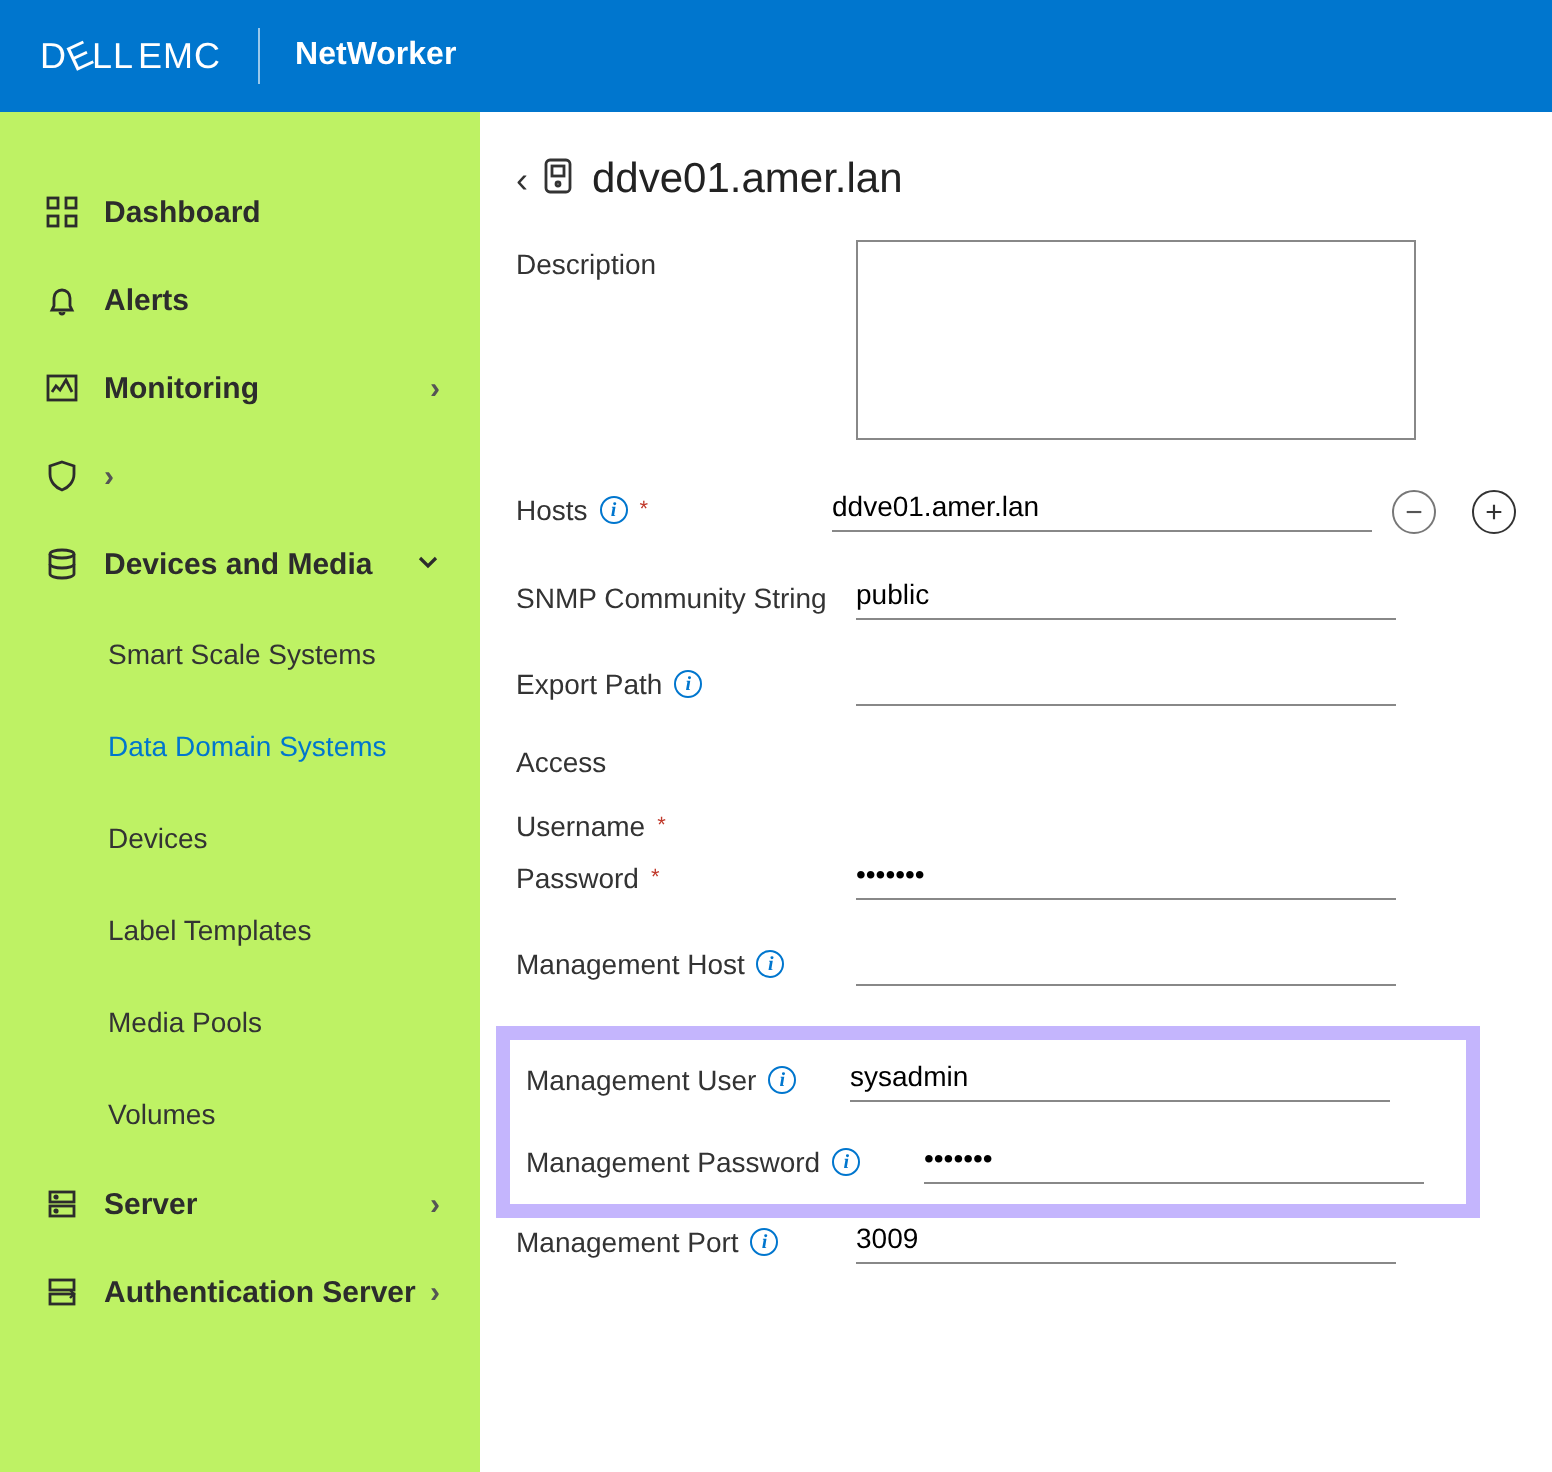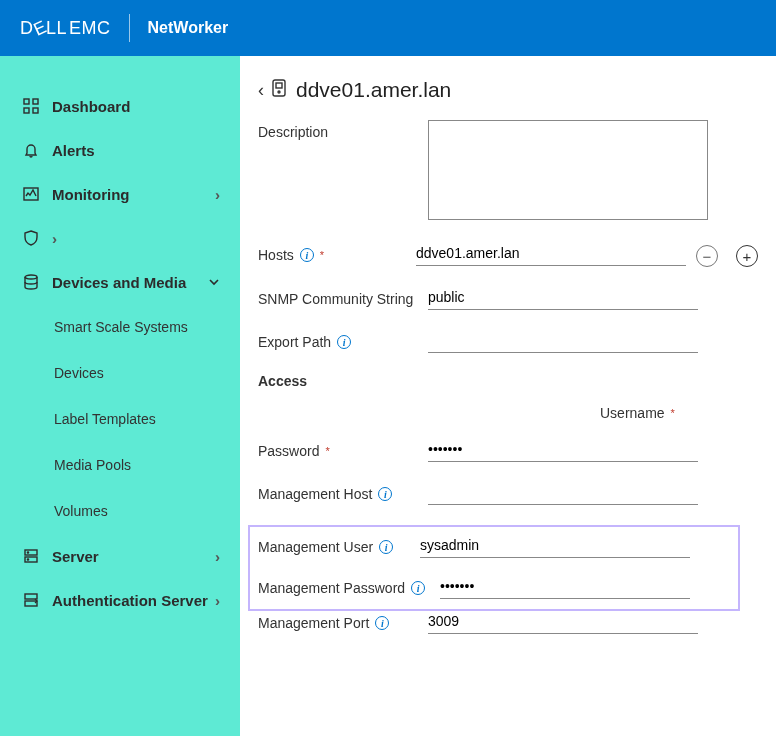--- a/index.html
+++ b/index.html
@@ -8,52 +8,52 @@
   
   .header { height: 56px; background: #0076ce; color: #fff; display: flex; align-items: center; padding: 0 20px; }
   .brand { font-size: 18px; font-weight: 400; letter-spacing: 0.5px; display: flex; align-items: center; }
   .brand .dell { font-weight: 300; }
   .brand .emc { font-weight: 300; margin-left: 2px; }
   .brand-divider { width: 1px; height: 28px; background: rgba(255,255,255,0.6); margin: 0 18px; }
   .brand-product { font-size: 16px; font-weight: 700; }
 
   
   .layout { display: flex; height: calc(100% - 56px); }
-  .sidebar { width: 240px; padding: 28px 14px 0 14px; background: #5eead4; }
+  .sidebar { width: 240px; padding: 28px 14px 0 14px; background: #bef264; }
   .nav-item { display: flex; align-items: center; height: 44px; padding: 0 6px; font-size: 15px; color: #2c2c2c; cursor: pointer; }
   .nav-item .label { flex: 1; }
   .nav-item .chev { color: #555; }
   .nav-item.bold { font-weight: 600; }
   .nav-icon { width: 22px; display: inline-flex; justify-content: center; margin-right: 10px; color: #2c2c2c; }
   .subnav { padding-left: 40px; }
   .subnav .sub-item { display: flex; align-items: center; height: 46px; font-size: 14px; color: #333; cursor: pointer; }
   .subnav .sub-item.active { color: #0076ce; }
 
   
   .main { flex: 1; padding: 22px 6px 0 18px; overflow: hidden; }
   .page-title-row { display: flex; align-items: center; margin-bottom: 18px; }
   .back { font-size: 18px; margin-right: 6px; cursor: pointer; color: #333; }
   .host-icon { margin-right: 8px; }
   .page-title { font-size: 21px; font-weight: 400; color: #222; }
 
   .form { font-size: 14px; color: #333; }
   .row { display: flex; align-items: flex-start; margin-bottom: 20px; }
-  .row.tight { margin-bottom: 18px; justify-content: flex-end; }
+  .row.tight { margin-bottom: 6px; }
   .field-label { width: 170px; padding-top: 4px; display: flex; align-items: center; gap: 6px; }
   .required { color: #c0392b; font-size: 11px; }
   .info { width: 14px; height: 14px; border: 1.5px solid #0076ce; border-radius: 50%; display: inline-flex; align-items: center; justify-content: center; font-size: 10px; color: #0076ce; font-weight: 600; font-style: italic; font-family: Georgia, serif; }
   .field-input { flex: 0 0 280px; }
   .textarea { width: 280px; height: 100px; border: 1px solid #888; resize: none; font-size: 13px; padding: 4px; }
   .text-input { width: 270px; border: none; border-bottom: 1px solid #888; padding: 2px 0 4px 0; font-size: 14px; outline: none; background: transparent; }
-  .section-head { font-weight: 700; font-size: 14px; margin: 10px 0 12px 0; }
+  .section-head { font-weight: 400; font-size: 14px; margin: 10px 0 12px 0; }
   .action-icons { display: flex; gap: 18px; margin-left: auto; padding-right: 12px; padding-top: 2px; }
   .circle-btn { width: 22px; height: 22px; border: 1.5px solid #777; border-radius: 50%; display: inline-flex; align-items: center; justify-content: center; font-size: 15px; color: #555; cursor: pointer; }
   .circle-btn.add { border-color: #333; color: #333; font-weight: 300; }
 
-  .highlight-box { border: 2px solid #c4b5fd; padding: 8px 8px 2px 8px; margin-left: -10px; margin-right: 30px; }
+  .highlight-box { border: 7px solid #c4b5fd; padding: 8px 8px 2px 8px; margin-left: -10px; margin-right: 30px; }
   .highlight-box .row { margin-bottom: 18px; }
   .highlight-box .field-label { width: 162px; }
 </style>
 </head>
 <body>
 
 <div class="header">
   <div class="brand">
     <span class="dell"><span>D</span><span style="display:inline-block;transform:rotate(-25deg) scaleX(0.95);font-weight:300;">E</span><span>LL</span></span>
     <span class="emc">EMC</span>
@@ -114,20 +114,21 @@
       <span class="label">Devices and Media</span>
       <span class="chev">
         <svg width="12" height="12" viewBox="0 0 12 12" stroke="#2c2c2c" fill="none" stroke-width="1.6">
             <path d="M2 4l4 4 4-4"></path>
           </svg>
       </span>
     </div>
 
     <div class="subnav">
       <div class="sub-item">Smart Scale Systems</div>
+      <div class="sub-item active">Data Domain Systems</div>
       <div class="sub-item">Devices</div>
       <div class="sub-item">Label Templates</div>
       <div class="sub-item">Media Pools</div>
       <div class="sub-item">Volumes</div>
     </div>
 
     <div class="nav-item bold">
       <span class="nav-icon">
         <svg width="16" height="16" viewBox="0 0 16 16" stroke="#2c2c2c" fill="none" stroke-width="1.4">
             <rect x="2" y="2" width="12" height="5"></rect>
@@ -238,21 +239,21 @@
       <div class="highlight-box">
         <div class="row">
           <div class="field-label">
             <span>Management User</span>
             <span class="info">i</span>
           </div>
           <div class="field-input">
             <input class="text-input" value="sysadmin" style="">
           </div>
         </div>
-        <div class="row" style="margin-bottom:8px;">
+        <div class="row" style="margin-bottom:8px;gap:17px;">
           <div class="field-label" style="width:182px;">
             <span>Management Password</span>
             <span class="info">i</span>
           </div>
           <div class="field-input" style="flex:0 0 258px;">
             <input class="text-input" style="width: 250px;" type="text" value="•••••••">
           </div>
         </div>
       </div>
 

